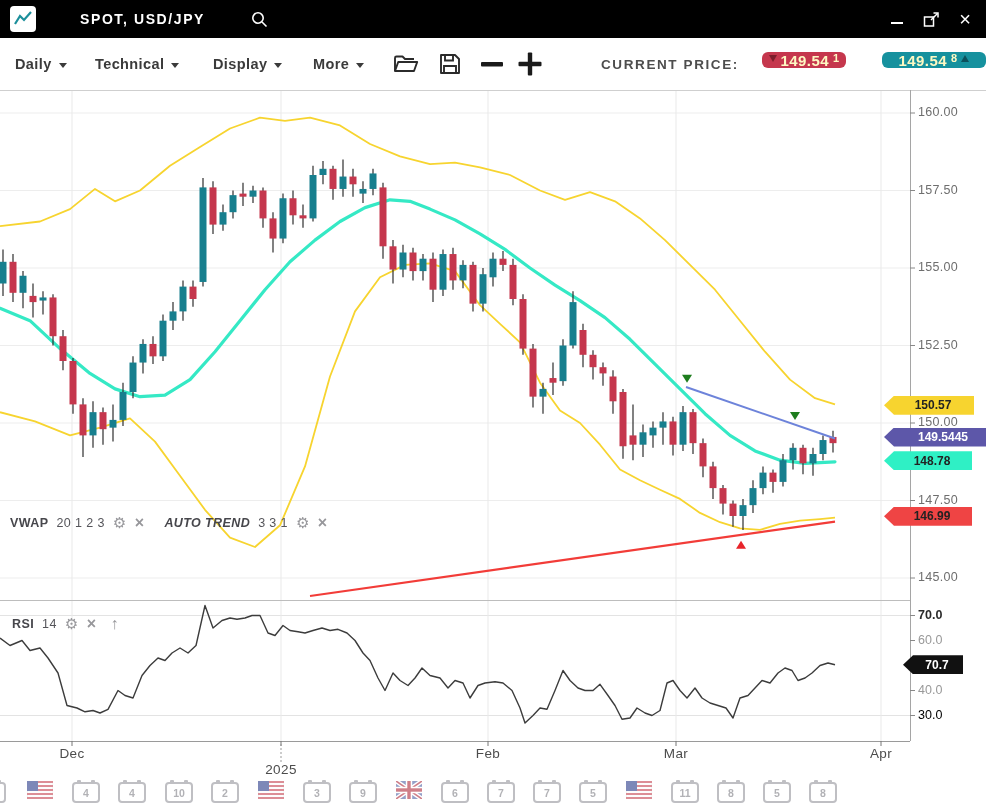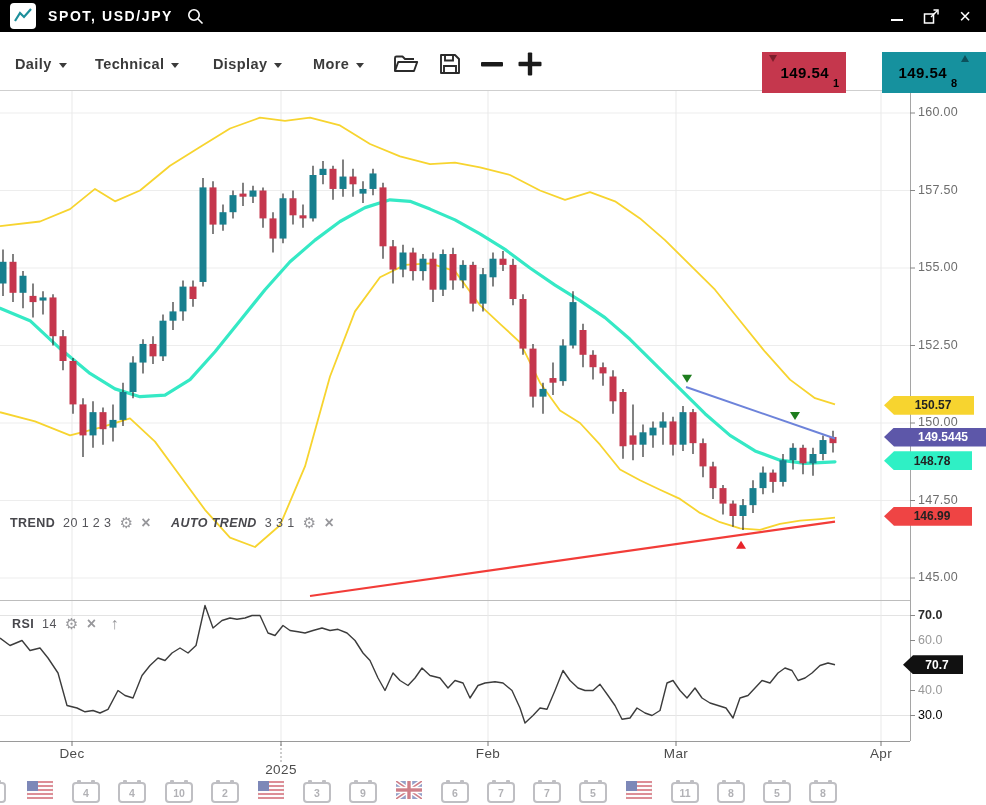--- a/index.html
+++ b/index.html
@@ -1,36 +1,36 @@
 <!DOCTYPE html>
 <html><head>
 <meta charset="utf-8">
 <style>
   html,body{margin:0;padding:0;background:#fff;}
   #app{position:relative;width:986px;height:805px;overflow:hidden;background:#fff;
        font-family:"Liberation Sans",sans-serif;-webkit-font-smoothing:antialiased;}
   
-  #titlebar{position:absolute;left:0;top:0;width:986px;height:32px;background:#000;display:flex;align-items:center;}
+  #titlebar{position:absolute;left:0;top:0;width:986px;height:38px;background:#000;display:flex;align-items:center;gap:32px;}
   #logo{width:26px;height:26px;background:#fff;border-radius:4px;margin:0 12px 0 10px;display:flex;align-items:center;justify-content:center;}
   #win-title{color:#fff;font-size:14px;font-weight:700;letter-spacing:1.6px;}
   #search-ic{margin-left:14px;display:flex;}
   #winctl{margin-left:auto;display:flex;align-items:center;gap:16px;margin-right:12px;}
   .wbtn{width:18px;height:18px;display:flex;align-items:center;justify-content:center;cursor:default;}
   #min-bar{width:12px;height:2px;background:#fff;margin-top:8px;}
   #close-x{color:#fff;font-size:20px;font-weight:400;line-height:18px;}
   
   #toolbar{position:absolute;left:0;top:38px;width:986px;height:52px;background:#fff;}
   .menu{position:absolute;top:0;height:52px;display:flex;align-items:center;gap:7px;color:#3b3b3b;
         font-size:14.5px;font-weight:600;letter-spacing:.4px;}
   .caret{width:0;height:0;border-left:4.5px solid transparent;border-right:4.5px solid transparent;border-top:5.5px solid #3b3b3b;margin-top:2px;}
   .tbico{position:absolute;top:0;height:52px;display:flex;align-items:center;}
   #cur-label{position:absolute;left:601px;top:0;height:52px;display:flex;align-items:center;
              color:#4d4d4d;font-size:13.5px;font-weight:600;letter-spacing:1.6px;}
-  .pxbox{position:absolute;top:52px;height:41px;display:flex;align-items:center;justify-content:center;gap:4px;
-         color:#000000;font-size:15px;font-weight:700;letter-spacing:.4px;}
+  .pxbox{position:absolute;top:52px;height:16px;display:flex;align-items:center;justify-content:center;gap:4px;
+         color:#fef9c3;font-size:15px;font-weight:700;letter-spacing:.4px;border-radius:6px;}
   #bid-box{left:762px;width:84px;background:#c5374d;}
   #ask-box{left:882px;width:104px;background:#16919e;}
   .pip{font-size:11px;align-self:flex-end;padding-bottom:4px;}
   .arr-dn{width:0;height:0;border-left:4.5px solid transparent;border-right:4.5px solid transparent;border-top:7px solid #7c1e2c;align-self:flex-start;margin-top:3px;}
   .arr-up{width:0;height:0;border-left:4.5px solid transparent;border-right:4.5px solid transparent;border-bottom:7px solid #0c515c;align-self:flex-start;margin-top:3px;}
   
   #chart{position:absolute;left:0;top:0;}
   .tick{position:absolute;left:918px;color:#6e6e6e;font-size:12.5px;letter-spacing:.3px;}
   .rtick{position:absolute;left:918px;font-size:12.5px;}
   .badge{position:absolute;height:19px;display:flex;align-items:center;justify-content:center;
@@ -429,21 +429,21 @@
       <line x1="910" y1="715.5" x2="915" y2="715.5" stroke="#888"></line>
       <line x1="72" y1="741" x2="72" y2="746" stroke="#777"></line>
       <line x1="281" y1="741" x2="281" y2="746" stroke="#777"></line>
       <line x1="488" y1="741" x2="488" y2="746" stroke="#777"></line>
       <line x1="676" y1="741" x2="676" y2="746" stroke="#777"></line>
       <line x1="881" y1="741" x2="881" y2="746" stroke="#777"></line>
       <line x1="281" y1="744" x2="281" y2="762" stroke="#999" stroke-dasharray="2,2"></line>
     </svg>
 
 <div class="indrow" style="left:10px;top:516px;">
-  <span class="indname">TREND</span>
+  <span class="indname">VWAP</span>
   <span>20 1 2 3</span>
   <span class="gear">⚙</span>
   <span class="xico">×</span>
   <span class="indname" style="margin-left:12px;font-style:italic;">AUTO TREND</span>
   <span>3 3 1</span>
   <span class="gear">⚙</span>
   <span class="xico">×</span>
 </div>
 <div class="indrow" style="left:12px;top:617px;">
   <span class="indname">RSI</span>
@@ -632,20 +632,21 @@
     <svg width="24" height="24">
           <rect x="1" y="10" width="22" height="4.4" rx="1" fill="#1a1a1a"></rect>
         </svg>
   </span>
   <span class="tbico" style="left:517px;">
     <svg width="26" height="26">
           <rect x="10.8" y="1.5" width="4.4" height="23" rx="1" fill="#1a1a1a"></rect>
           <rect x="1.5" y="10.8" width="23" height="4.4" rx="1" fill="#1a1a1a"></rect>
         </svg>
   </span>
+  <span id="cur-label">CURRENT PRICE:</span>
 </div>
 <div class="pxbox" id="bid-box">
   <span class="arr-dn"></span>
   <span>149.54</span>
       <span class="pip">1</span>
 </div>
 <div class="pxbox" id="ask-box">
   <span>149.54</span>
       <span class="pip">8</span>
   <span class="arr-up"></span>

